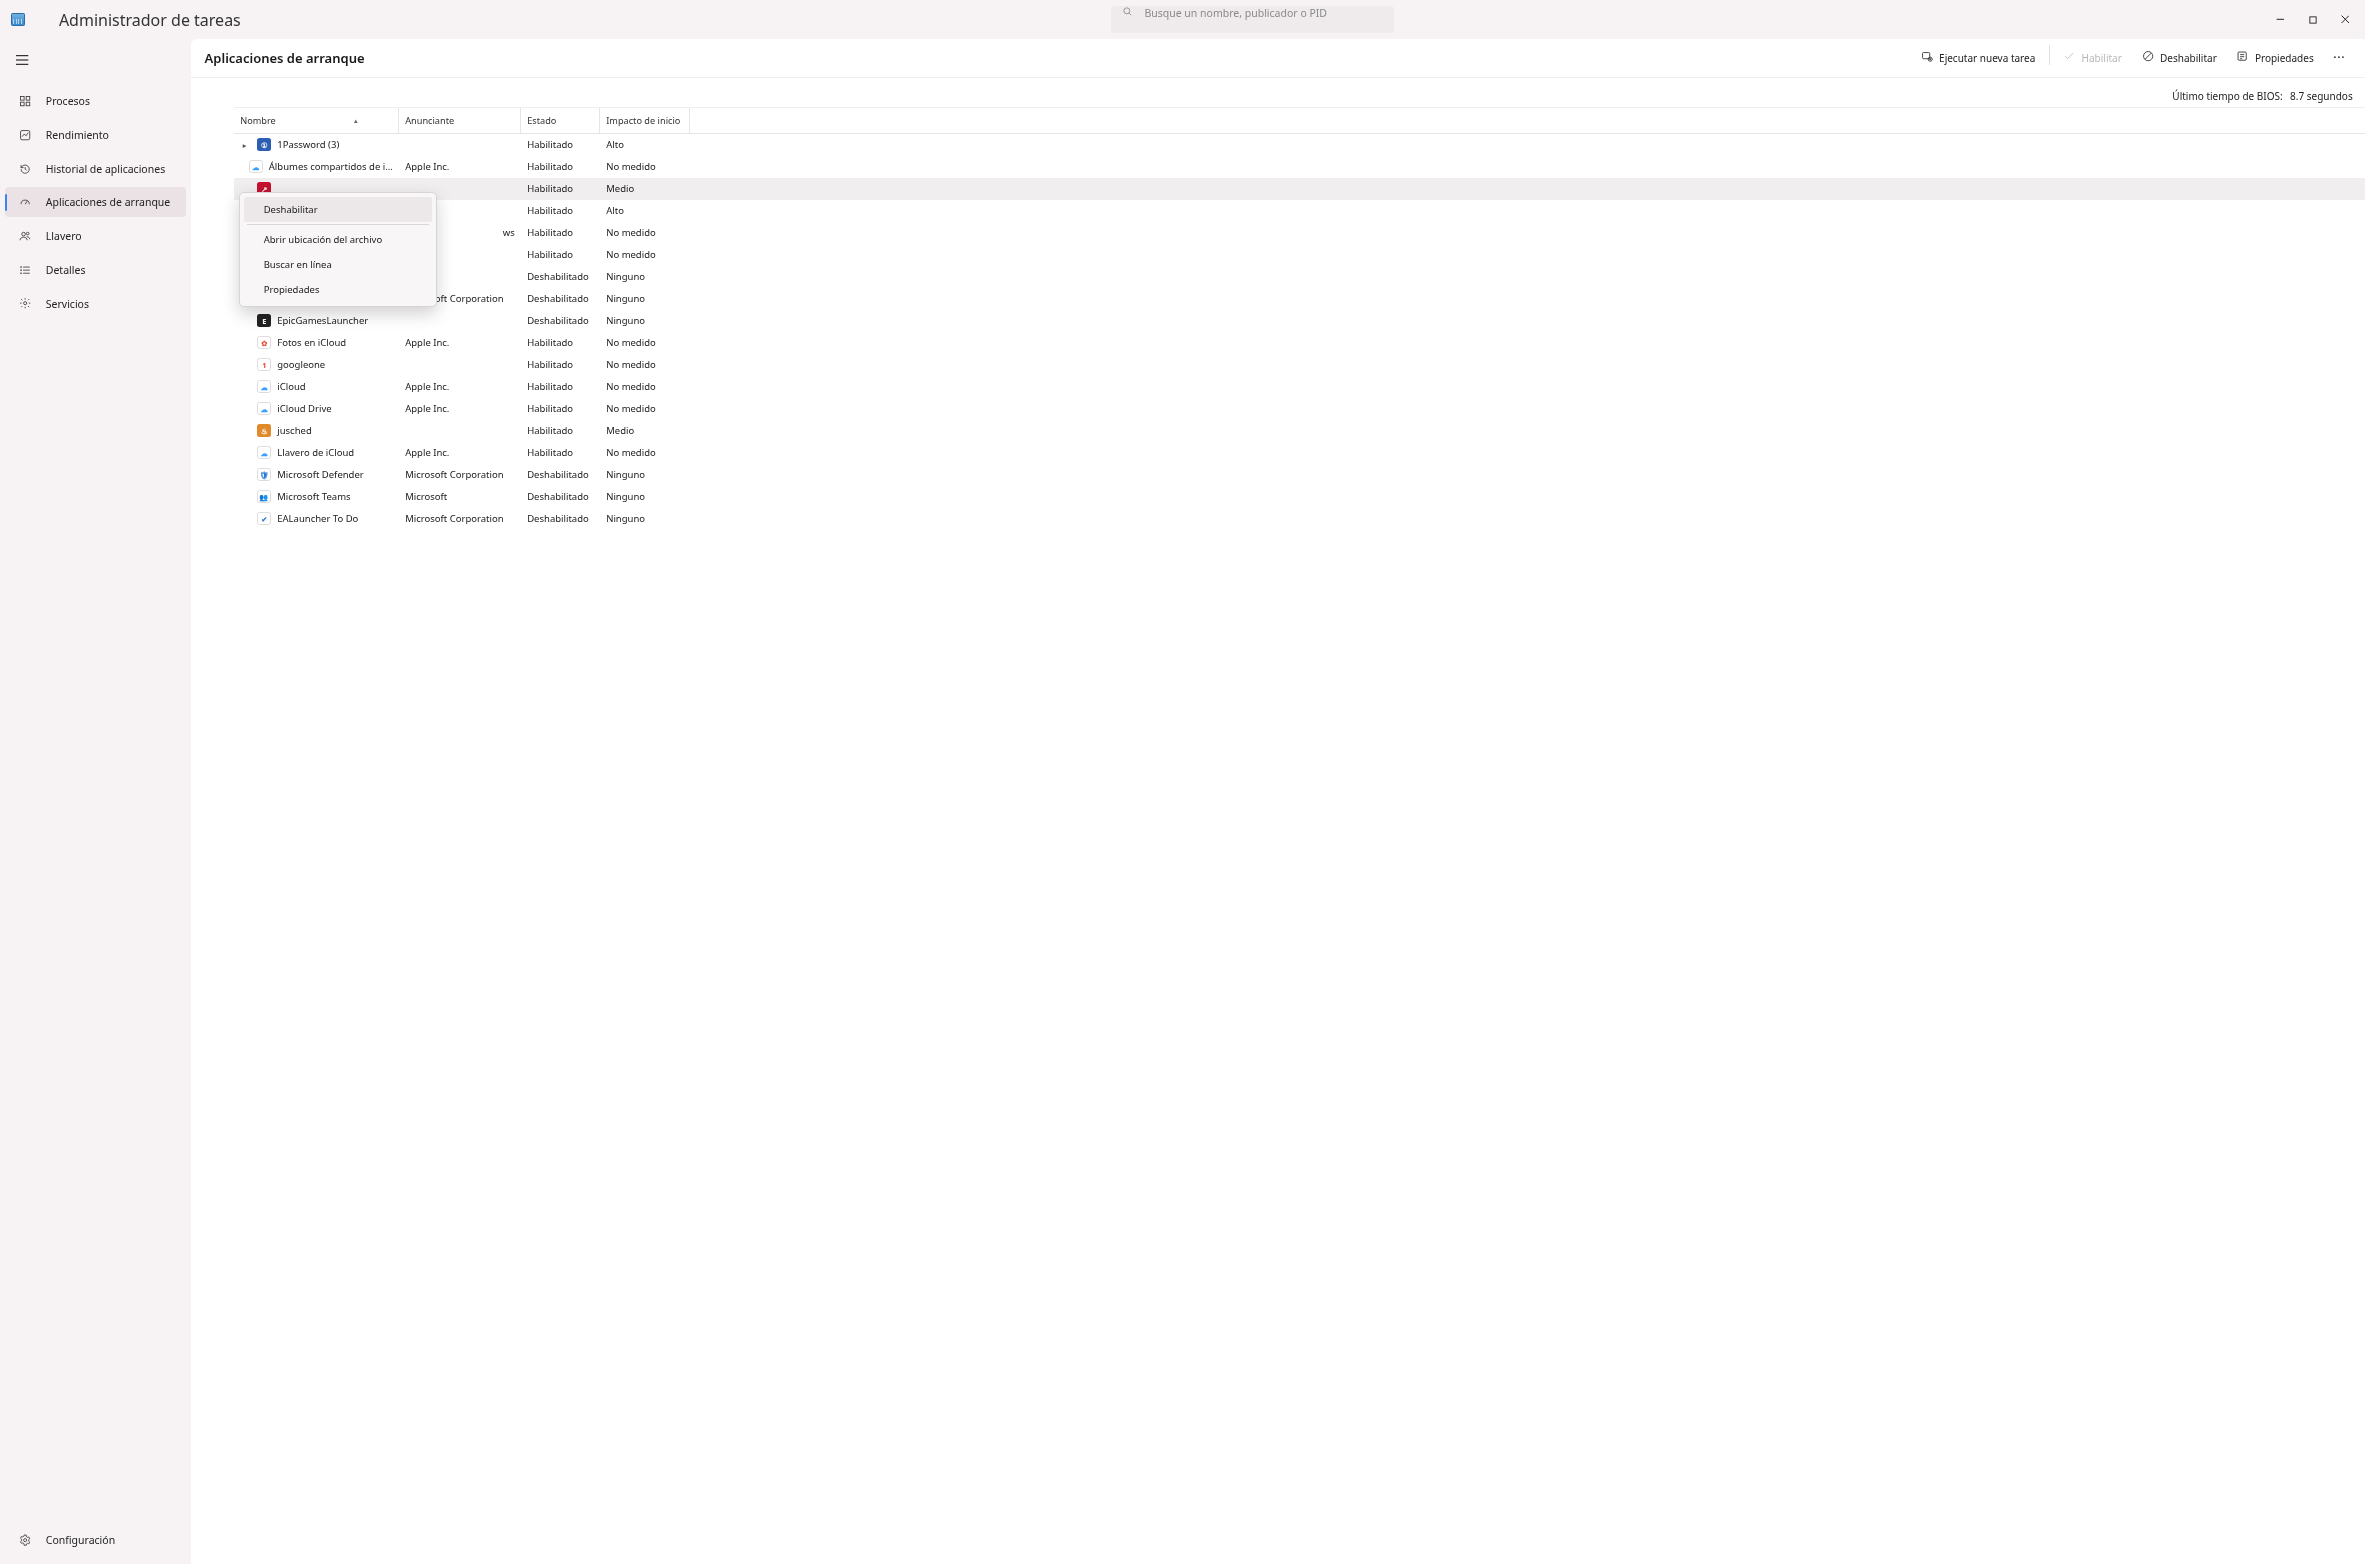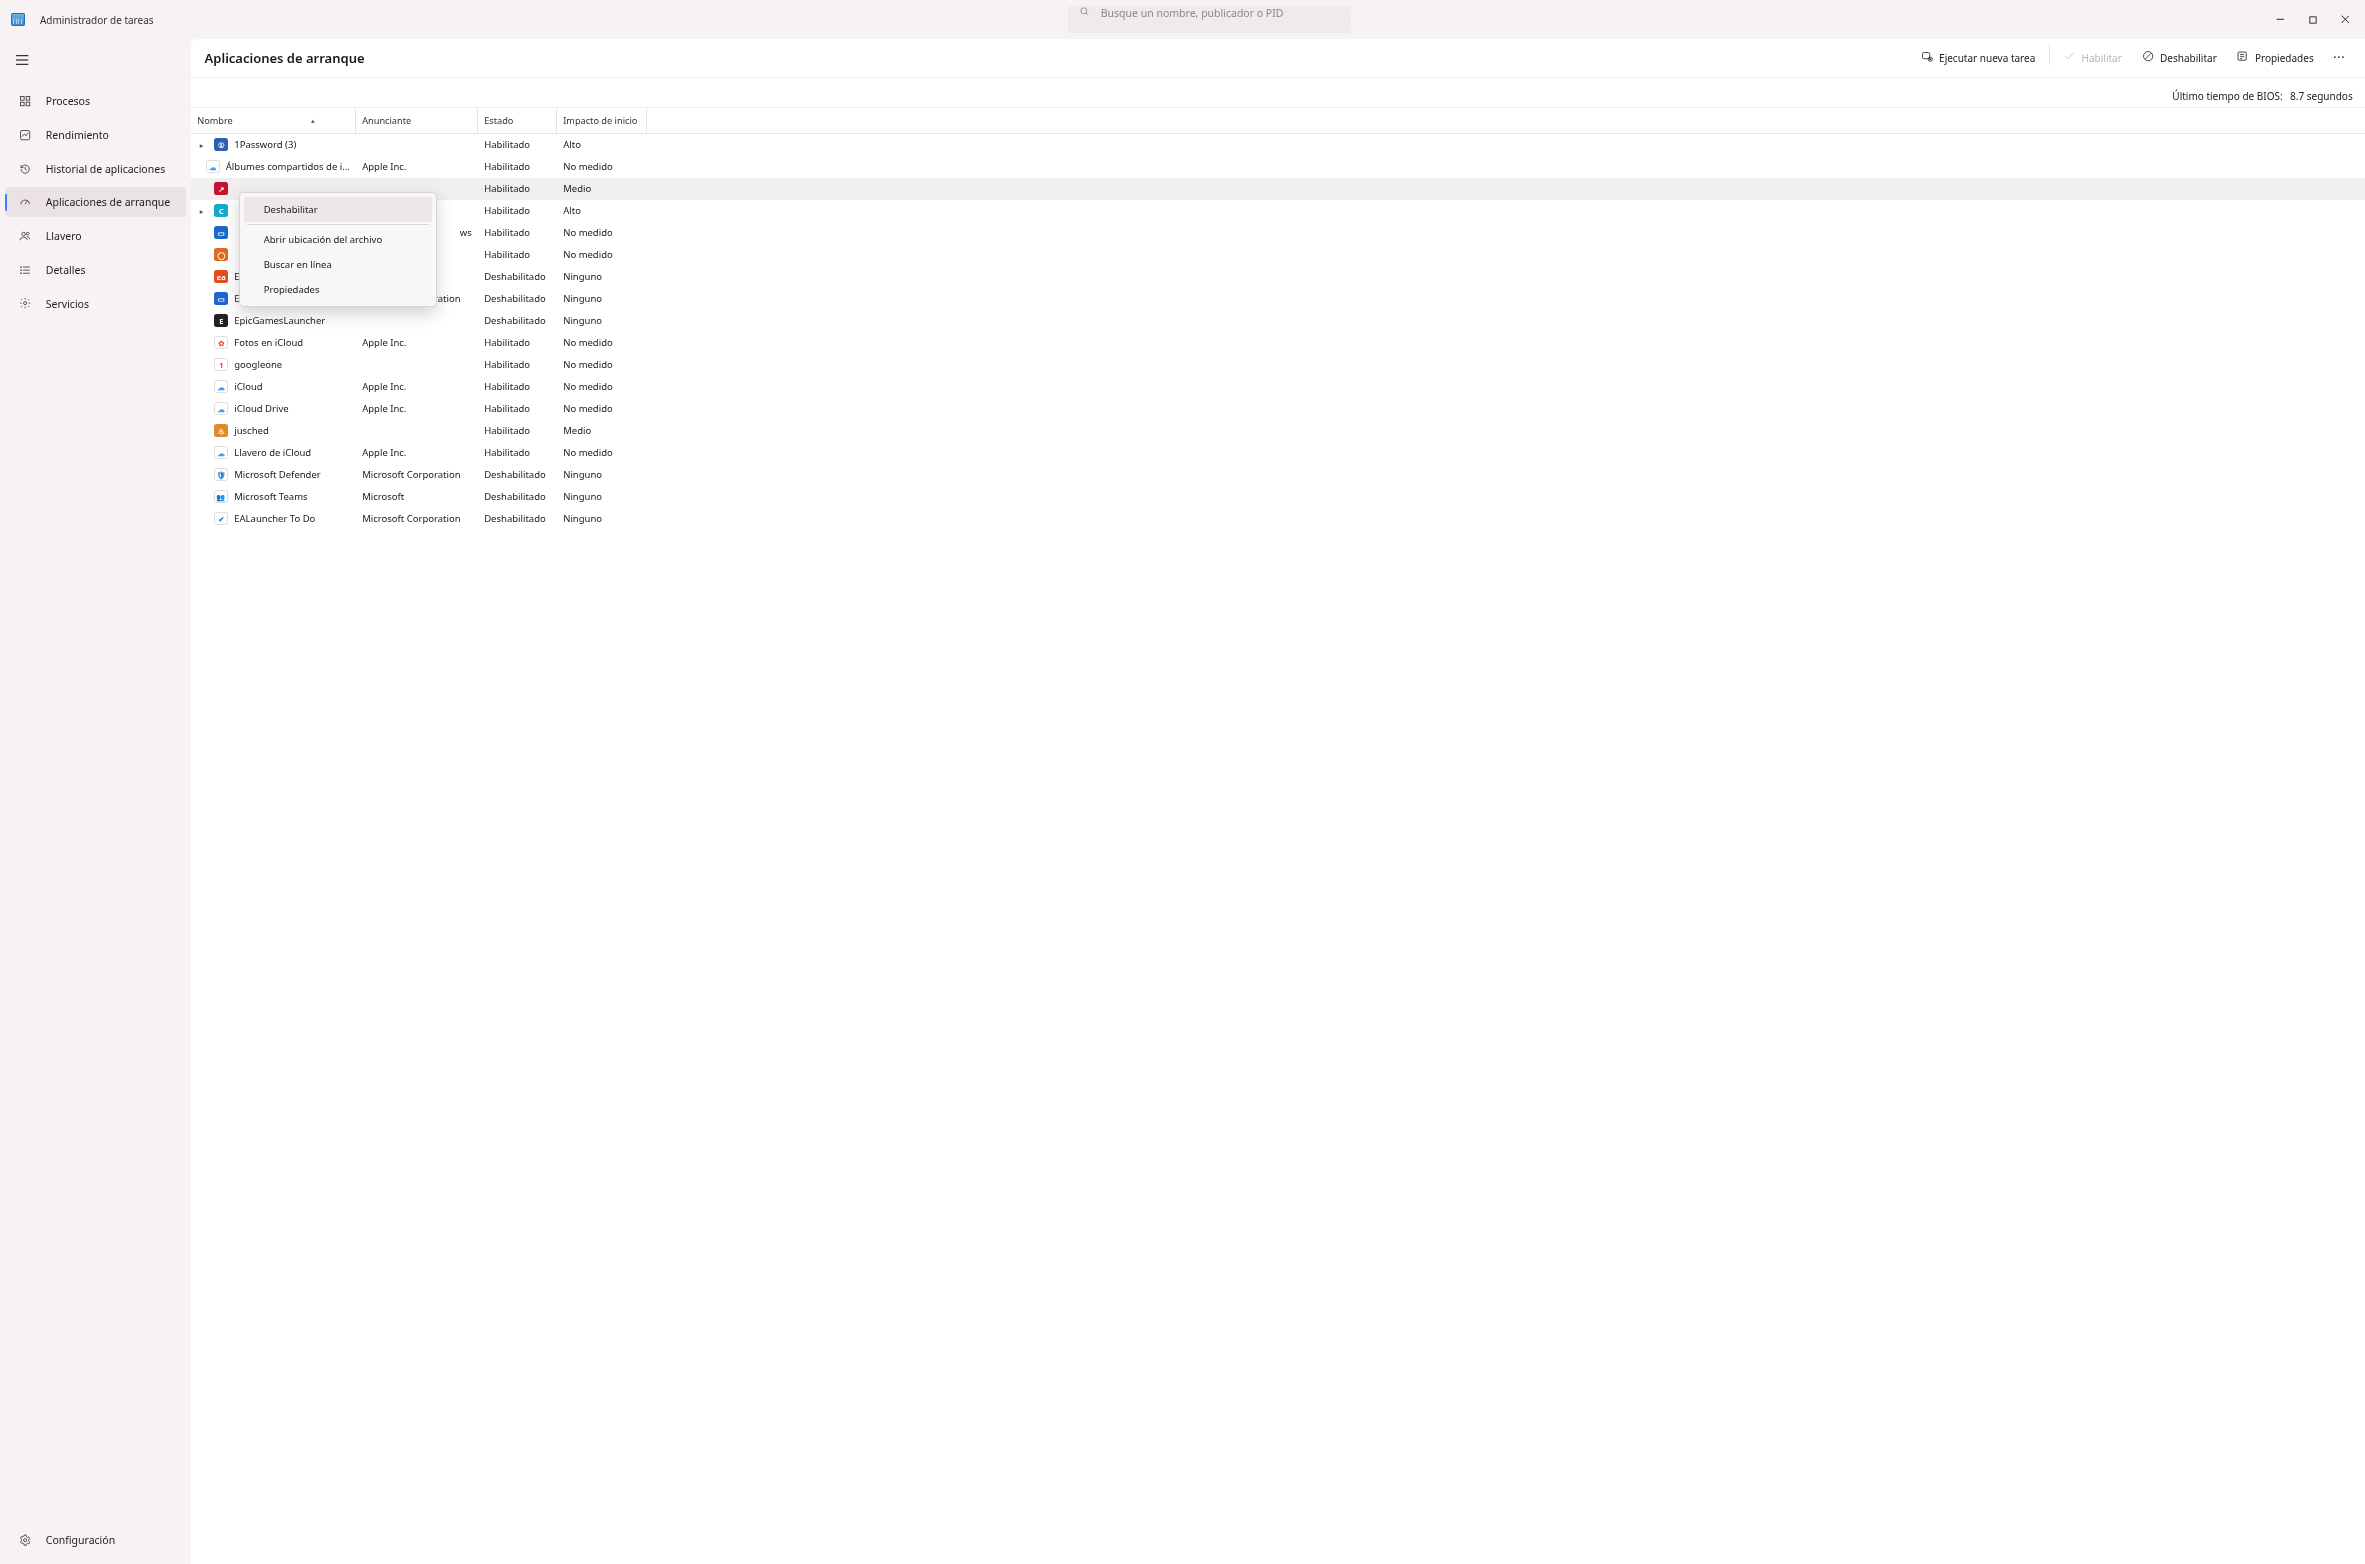--- a/index.html
+++ b/index.html
@@ -3,21 +3,21 @@
 <meta charset="utf-8">
 <style>
 * { margin: 0; padding: 0; box-sizing: border-box; font-family: "Segoe UI", system-ui, sans-serif; }
 html, body { width: 100%; height: 100%; overflow: hidden; }
 body { background: #f7f2f4; color: #1a1a1a; display: flex; flex-direction: column; font-size: 9.2px; }
 
 
 .titlebar { height: 39px; display: flex; align-items: center; padding: 0 5px 0 11px; gap: 12.3px; }
 .titlebar .app-icon { width: 13.6px; height: 13.6px; background: linear-gradient(180deg,#6fb1e0,#3a8acc); border:0.6px solid #2b6da8; border-radius:1.2px; position:relative; }
 .titlebar .app-icon::after { content:""; position:absolute; left:1.2px; right:1.2px; bottom:1.8px; height:5px; background:repeating-linear-gradient(90deg,#fff 0 1.2px,transparent 1.2px 2.5px); opacity:.6;}
-.titlebar .app-title { font-size: 10px; color:#333; flex: 0 0 auto; margin-left: 3px; }
+.titlebar .app-title { font-size: 16px; color:#333; flex: 0 0 auto; margin-left: 22px; }
 .titlebar .center { flex: 1; display:flex; justify-content:center; }
 .searchbox { width: 283px; height: 27px; background:#efeaec; border-radius:3.7px; display:flex; align-items:flex-start; padding:0 11px; gap:11px; color:#7a7a7a; }
 .searchbox input { border:none; background:transparent; outline:none; font-size:10.5px; flex:1; color:#333; }
 .searchbox input::placeholder { color:#8a8a8a; }
 .win-controls { display:flex; gap:2.5px; margin-left:auto; }
 .win-btn { width:30px; height:25px; display:flex; align-items:center; justify-content:center; border:none; background:transparent; cursor:pointer; color:#222; }
 
 
 .shell { flex:1; display:grid; grid-template-columns: 191px 1fr; min-height:0; }
 .sidebar { display:flex; flex-direction:column; padding-top:6.2px; }
@@ -36,21 +36,21 @@
 .toolbar { display:flex; align-items:flex-start; gap:2.5px; }
 .tool-btn { display:flex; align-items:center; gap:6.2px; padding:5px 8.6px; border:none; background:transparent; cursor:pointer; font-size:10px; color:#222; border-radius:3.7px; }
 .tool-btn.disabled { color:#b8b8b8; cursor:default; }
 .tool-sep { width:0.6px; height:20px; background:#e0e0e0; margin:0 2.5px; }
 .more-btn { letter-spacing:1.2px; font-weight:bold; }
 
 .bios-row { display:flex; justify-content:flex-end; align-items:center; gap:7.4px; padding:11px 12.3px 3.7px; font-size:10px; color:#222; }
 .bios-row .lbl { font-weight:400; }
 .bios-row .val { font-weight:400; }
 
-.table-wrap { flex:1; position:relative; overflow:hidden; }
+.table-wrap { flex:1; position:relative; overflow:hidden;margin-left:43px; }
 .table { width:100%; }
 .thead, .trow { display:grid; grid-template-columns: 165px 122px 79px 90px 1fr; align-items:center; }
 .thead { height:27px; border-bottom:0.6px solid #e5e5e5; border-top:0.6px solid #eee; color:#333; font-size:9.2px; }
 .thead .cell { padding:0 6.2px; border-right:0.6px solid #e5e5e5; height:100%; display:flex; align-items:center; gap:5px; }
 .thead .cell:last-child { border-right:none; }
 .thead .sort-ind { font-size:6.2px; color:#666; margin-left:auto; margin-right:33px; }
 .tbody { overflow-y:auto; max-height:calc(100% - 27px); }
 .trow { height:22px; font-size:9.5px; }
 .trow.selected { background:#f1eef0; }
 .trow .cell { padding:0 6.2px; white-space:nowrap; overflow:hidden; text-overflow:ellipsis; }

